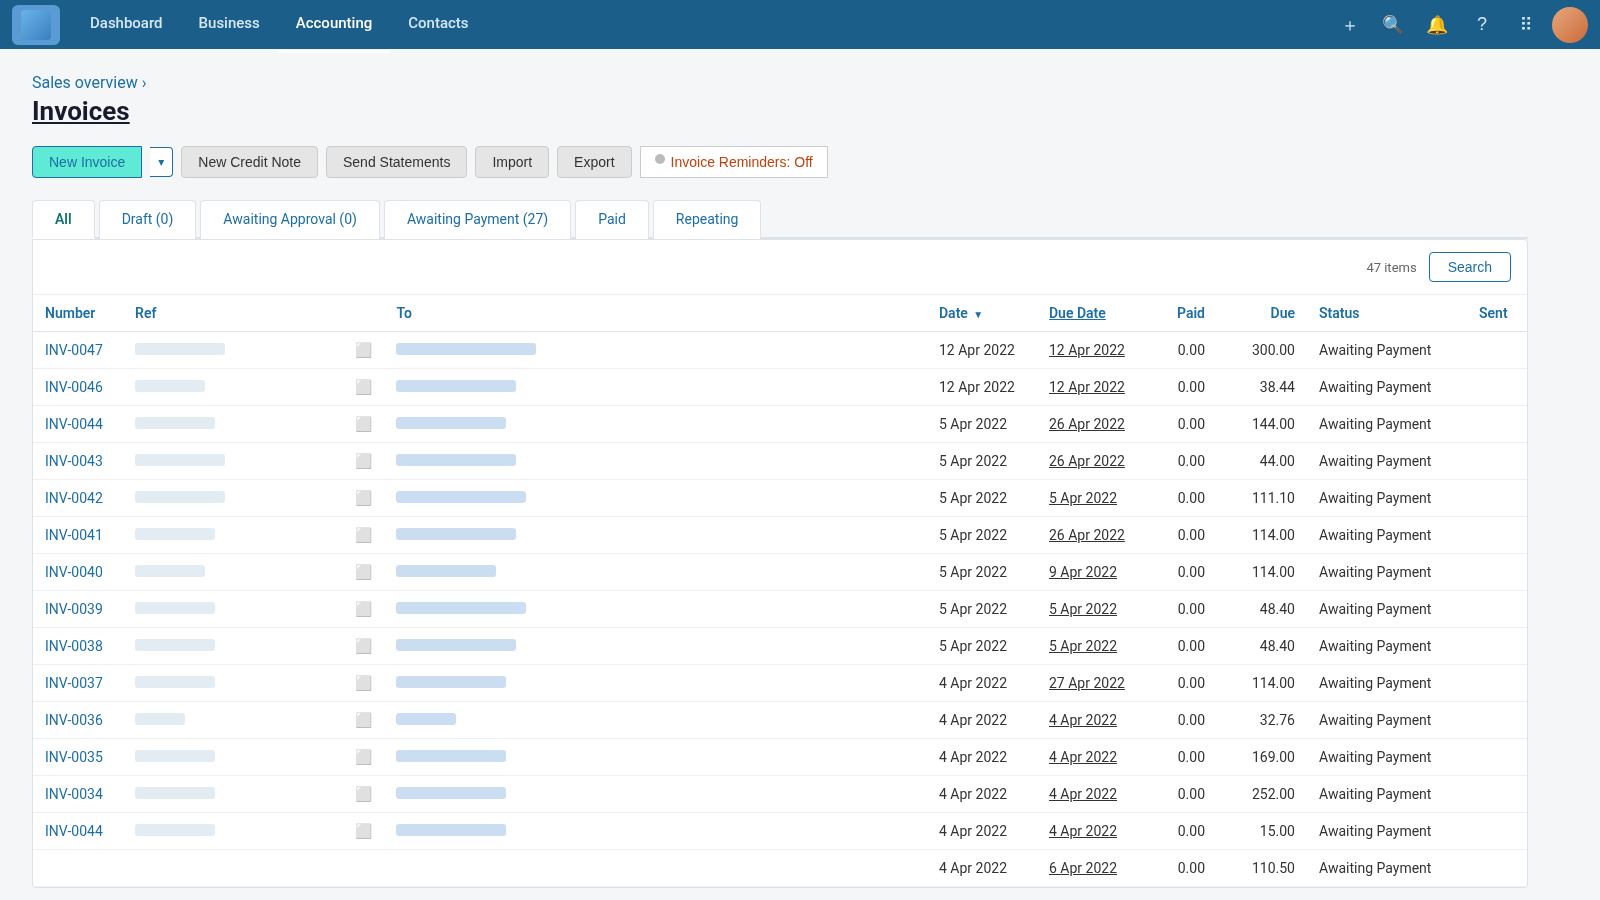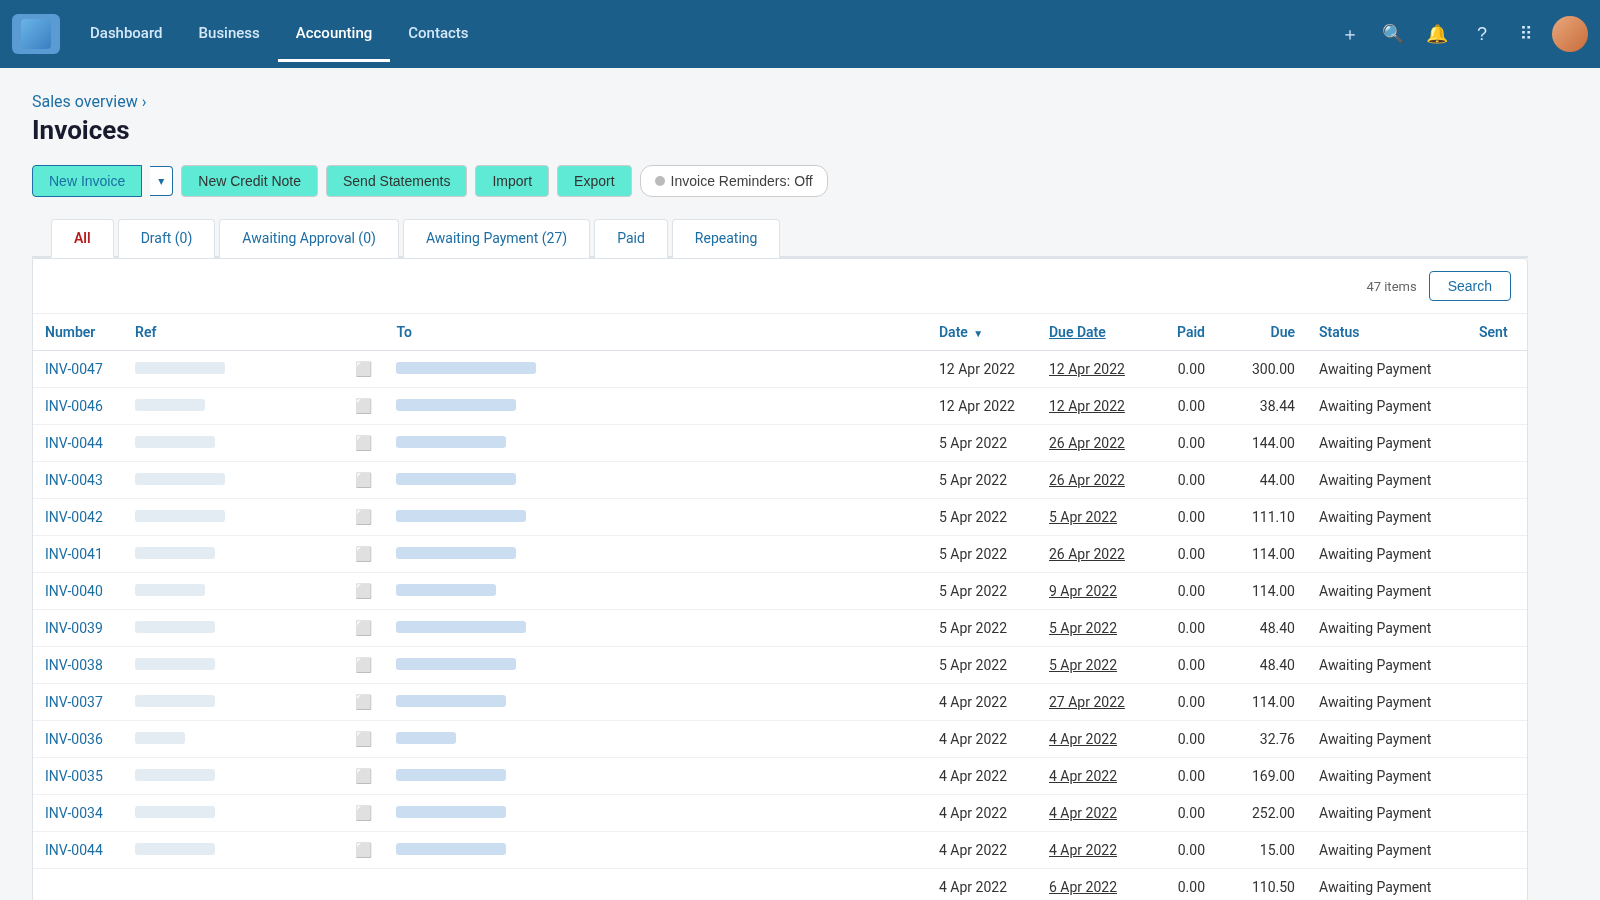--- a/index.html
+++ b/index.html
@@ -1,21 +1,21 @@
 <!DOCTYPE html>
 <html><head>
   <meta charset="utf-8">
   <style>
     * { box-sizing: border-box; margin: 0; padding: 0; }
     body { font-family: -apple-system, BlinkMacSystemFont, 'Segoe UI', Roboto, sans-serif; background: #f5f6f8; font-size: 14px; color: #333; }
 
     
     .topnav {
       background: #1c5e8a;
-      height: 68px;
+      height: 49px;
       display: flex;
       align-items: center;
       padding: 0 12px;
       gap: 0;
     }
     .topnav-logo {
       width: 48px;
       height: 40px;
       background: #5a9bd4;
       border-radius: 6px;
@@ -77,20 +77,21 @@
       color: #1c6ea4;
       font-size: 16px;
       margin-bottom: 4px;
       cursor: pointer;
     }
     .page-title {
       font-size: 26px;
       font-weight: 700;
       color: #1a1a2e;
       margin-bottom: 20px;
+      text-decoration: underline;
     }
 
     
     .toolbar {
       display: flex;
       align-items: center;
       gap: 8px;
       margin-bottom: 20px;
     }
     .btn-primary {
@@ -110,37 +111,37 @@
       color: #1c6ea4;
       padding: 7px 8px;
       border-radius: 0 4px 4px 0;
       cursor: pointer;
       font-size: 12px;
     }
     .btn-split-main {
       border-radius: 4px 0 0 4px;
     }
     .btn-secondary {
-      background: #5eead4;
+      background: #e5e5e5;
       border: 1px solid #ccc;
       color: #333;
       padding: 7px 16px;
       border-radius: 4px;
       cursor: pointer;
       font-size: 14px;
     }
     .btn-reminder {
       background: #fff;
       border: 1px solid #ccc;
-      color: #404040;
+      color: #c2410c;
       padding: 7px 14px;
-      border-radius: 12px;
-      cursor: pointer;
-      font-size: 14px;
-      display: flex; align-items: center; gap: 6px;
+      border-radius: 0;
+      cursor: pointer;
+      font-size: 14px;
+      display: flex; align-items: flex-start; gap: 6px;
     }
     .reminder-dot {
       width: 10px; height: 10px;
       border-radius: 50%;
       background: #bbb;
       display: inline-block;
     }
 
     
     .tabs {
@@ -156,24 +157,23 @@
       border: 1px solid #dde3e8;
       border-bottom: none;
       background: #fff;
       margin-right: 4px;
       border-radius: 4px 4px 0 0;
       position: relative;
       bottom: -2px;
     }
     .tab.active {
       border-bottom: 2px solid #fff;
-      color: #b91c1c;
+      color: #0f766e;
       font-weight: 600;
       z-index: 1;
-      margin-left: 19px;
     }
 
     
     .table-section {
       background: #fff;
       border: 1px solid #dde3e8;
       border-radius: 0 4px 4px 4px;
       overflow: hidden;
     }
     .table-toolbar {

